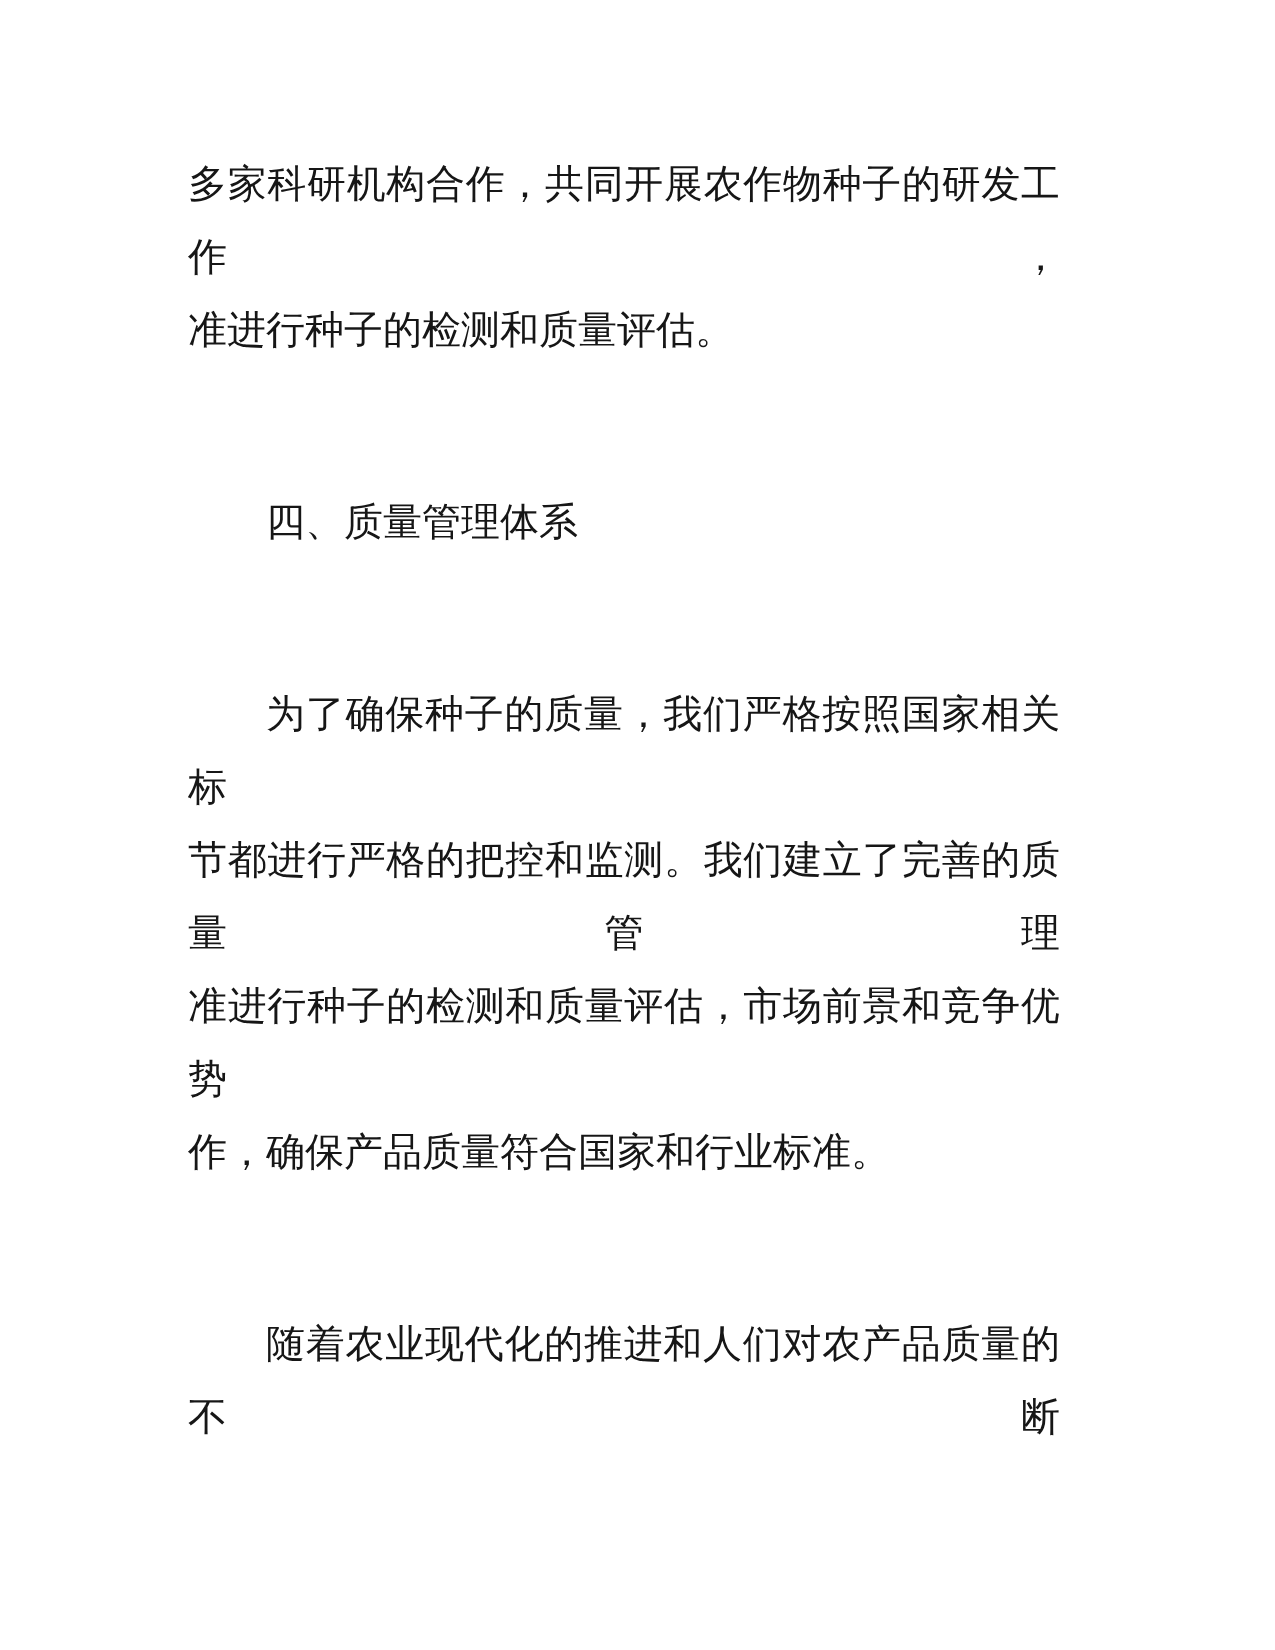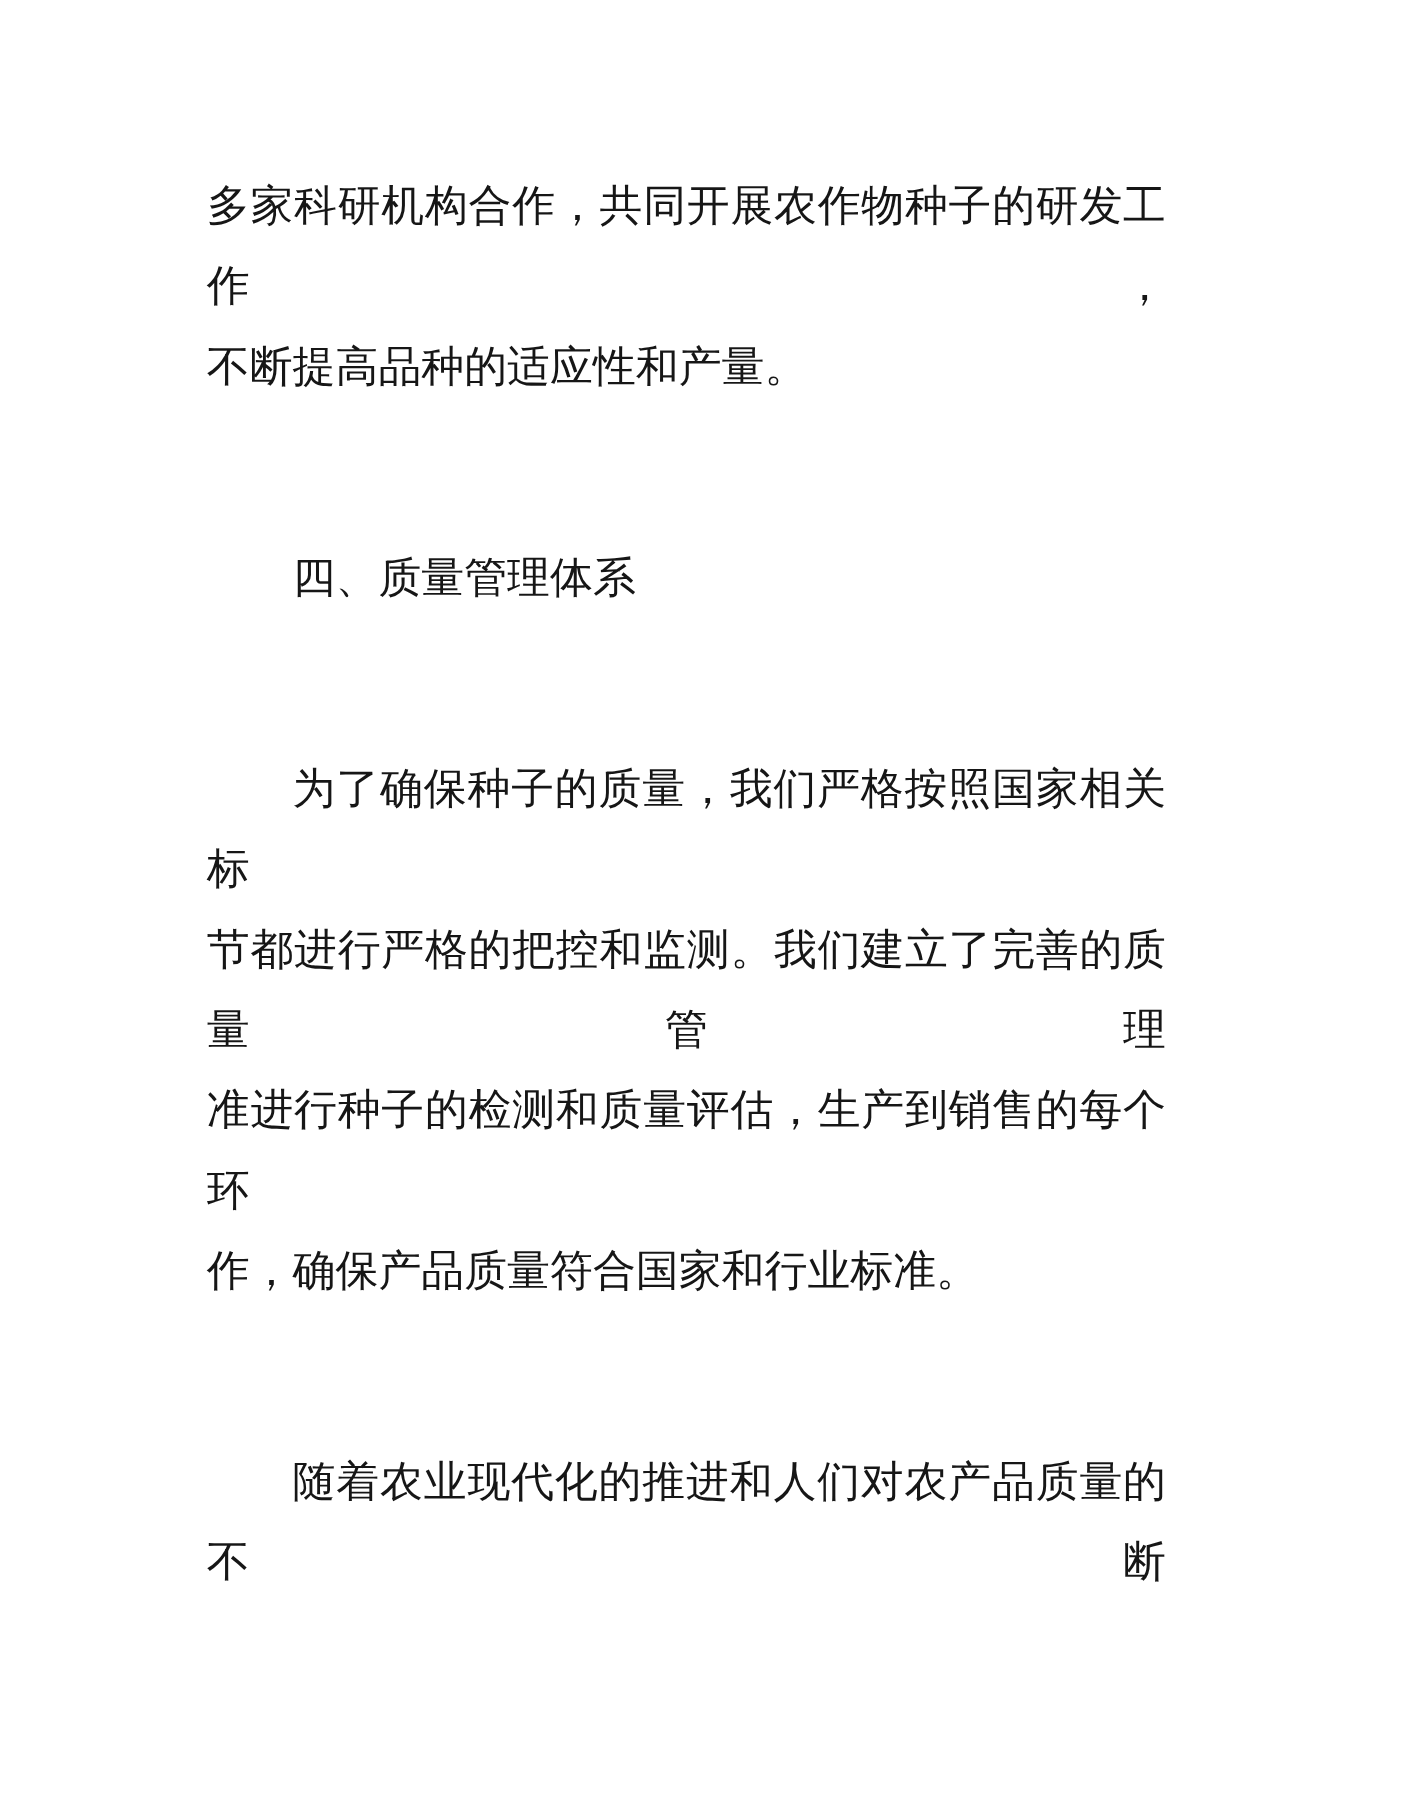--- a/index.html
+++ b/index.html
@@ -6,21 +6,21 @@
     margin: 0;
     padding: 0;
     background: #ffffff;
   }
   .page {
     position: relative;
     width: 1275px;
     height: 1650px;
     background: #ffffff;
     overflow: hidden;
-    font-family: Liberation Sans, sans-serif;
+    font-family: Liberation Mono, monospace;
   }
   .content {
     position: absolute;
     left: 188px;
     top: 151px;
     width: 872px;
     color: #161616;
     font-size: 39px;
     line-height: 73px;
     font-weight: 400;
@@ -38,31 +38,31 @@
   .line.indent { text-indent: 78px; }
 </style>
 </head>
 <body>
 
 <div class="page">
   <div class="content">
 
     <div class="block">
       <div class="line fill">多家科研机构合作，共同开展农作物种子的研发工作，</div>
-      <div class="line">不断提高品种的适应性和产量。</div>
+      <div class="line">准进行种子的检测和质量评估。</div>
     </div>
 
     <div class="block">
       <div class="line indent">四、质量管理体系</div>
     </div>
 
     <div class="block">
       <div class="line fill indent">为了确保种子的质量，我们严格按照国家相关标</div>
       <div class="line fill">节都进行严格的把控和监测。我们建立了完善的质量管理</div>
-      <div class="line fill">准进行种子的检测和质量评估，生产到销售的每个环</div>
+      <div class="line fill">准进行种子的检测和质量评估，市场前景和竞争优势</div>
       <div class="line">作，确保产品质量符合国家和行业标准。</div>
     </div>
 
 
     <div class="block">
       <div class="line fill indent">随着农业现代化的推进和人们对农产品质量的不断</div>
 
     </div>
 
   </div>

